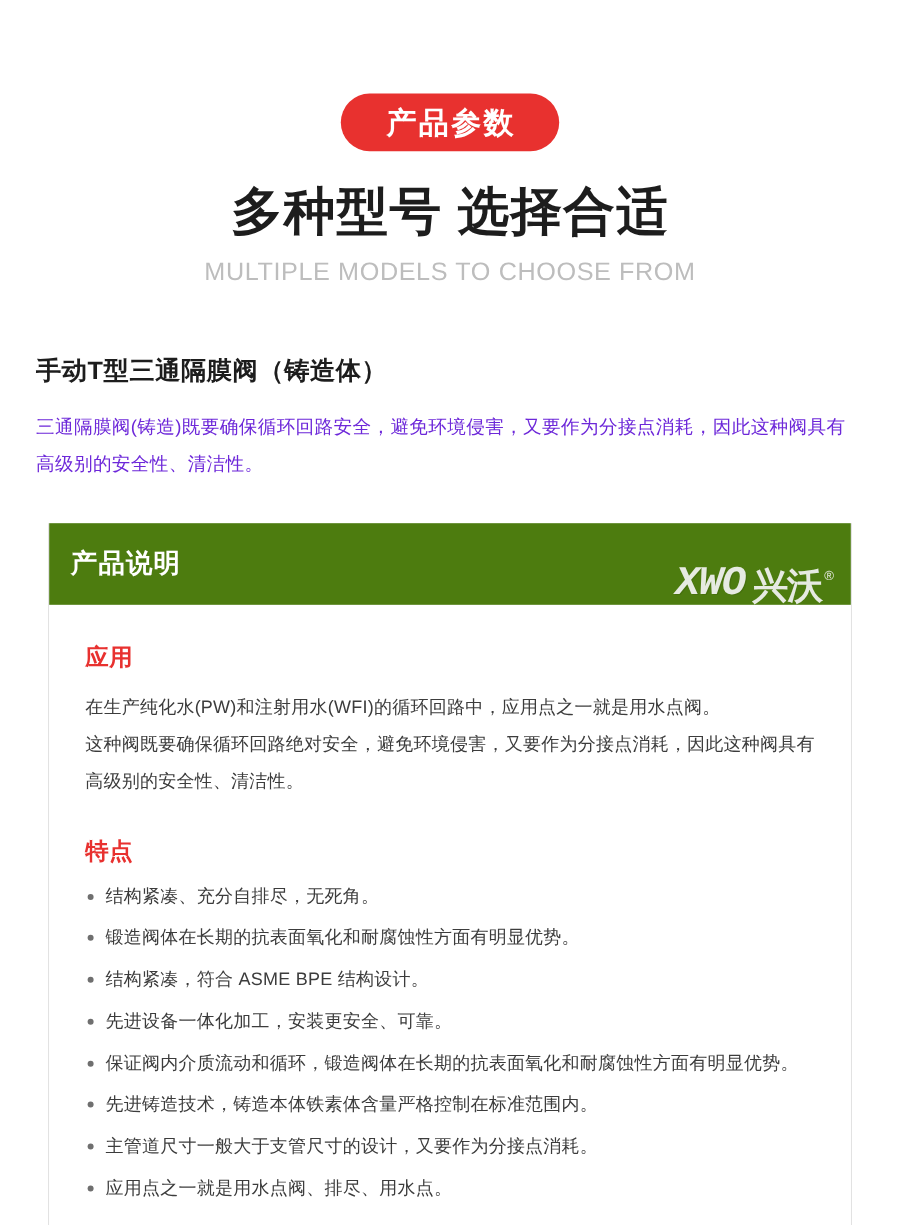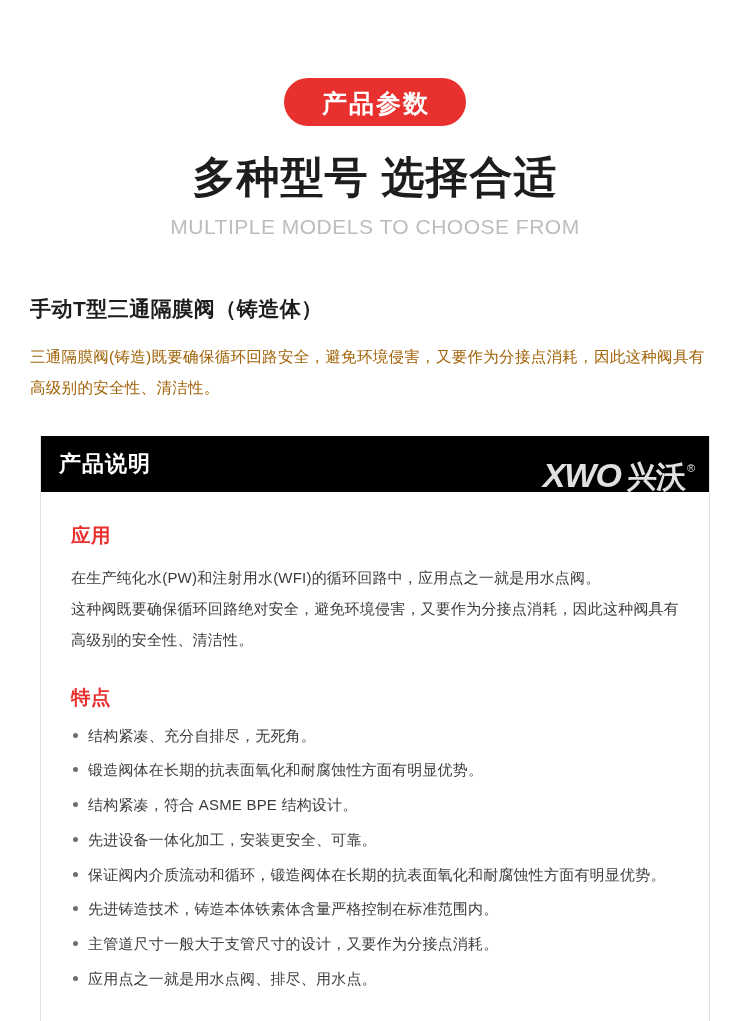--- a/index.html
+++ b/index.html
@@ -60,35 +60,35 @@
   .intro-heading {
     font-size: 21px;
     font-weight: bold;
     color: #1d1d1d;
     letter-spacing: 0.5px;
   }
   .intro-body {
     margin-top: 18px;
     font-size: 15.5px;
     line-height: 2;
-    color: #a16207;
+    color: #6d28d9;
     letter-spacing: 0.3px;
   }
 
   
   .card {
     margin: 33px 40px 40px 40px;
     border: 1px solid #e2e2e2;
     border-top: none;
     box-sizing: border-box;
   }
   .card-header {
     position: relative;
-    background: #000000;
-    height: 56px;
+    background: #4d7c0f;
+    height: 68px;
     display: flex;
     align-items: center;
     padding: 0 18px;
     overflow: hidden;
   }
   .card-header-title {
     color: #ffffff;
     font-size: 22px;
     font-weight: bold;
     letter-spacing: 1px;
@@ -96,21 +96,21 @@
   }
   .brand {
     position: absolute;
     right: 14px;
     bottom: 0px;
     display: flex;
     align-items: flex-end;
     opacity: 0.92;
   }
   .brand-xwo {
-    font-family: Liberation Sans, sans-serif;
+    font-family: Liberation Mono, monospace;
     font-size: 34px;
     font-weight: bold;
     font-style: italic;
     color: #f3f3f3;
     letter-spacing: -1px;
     line-height: 1;
     text-shadow: 1px 1px 0 rgba(0,0,0,0.10);
   }
   .brand-cn {
     font-size: 30px;

